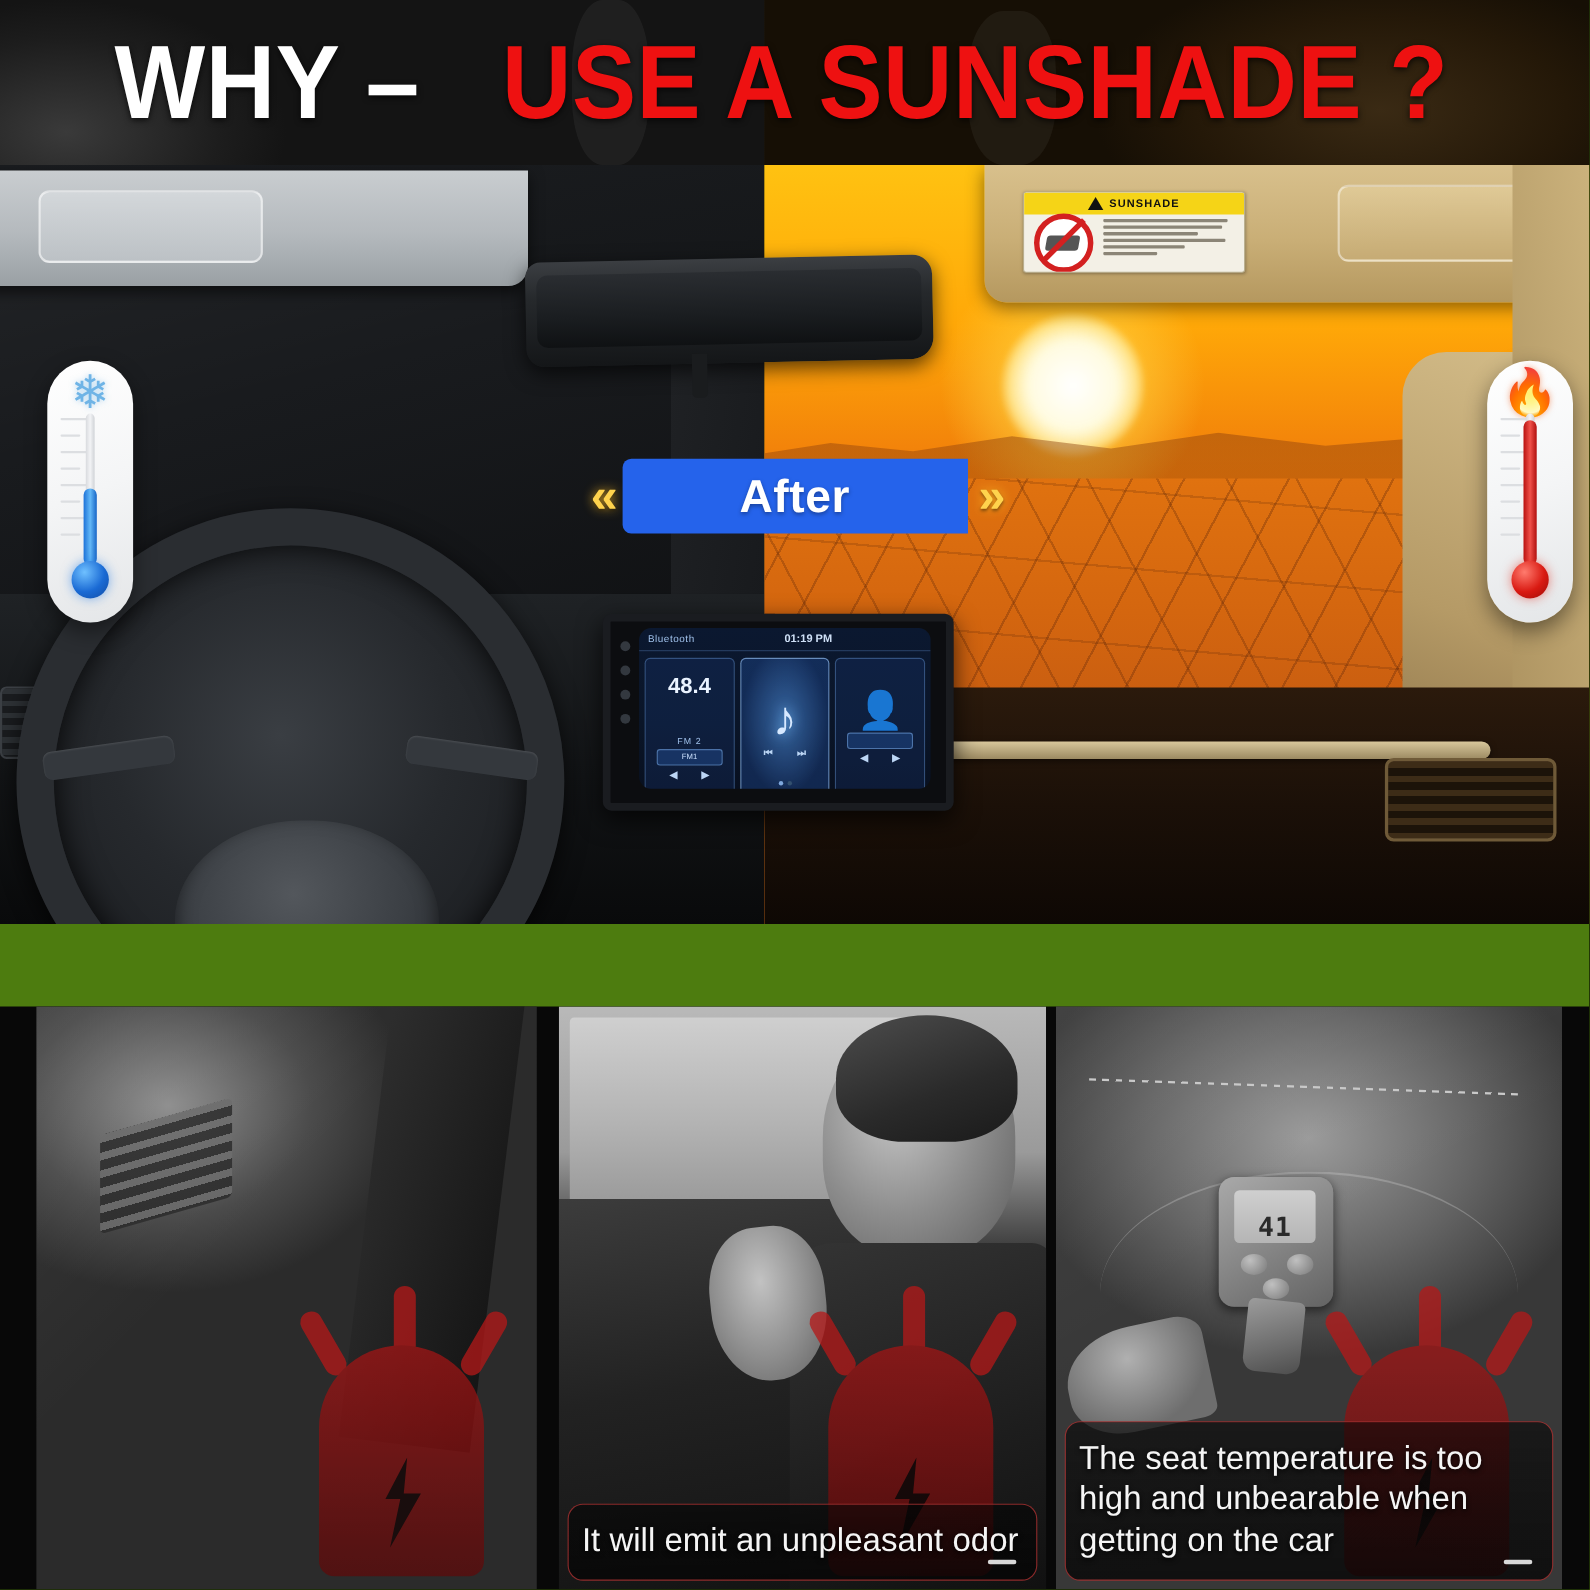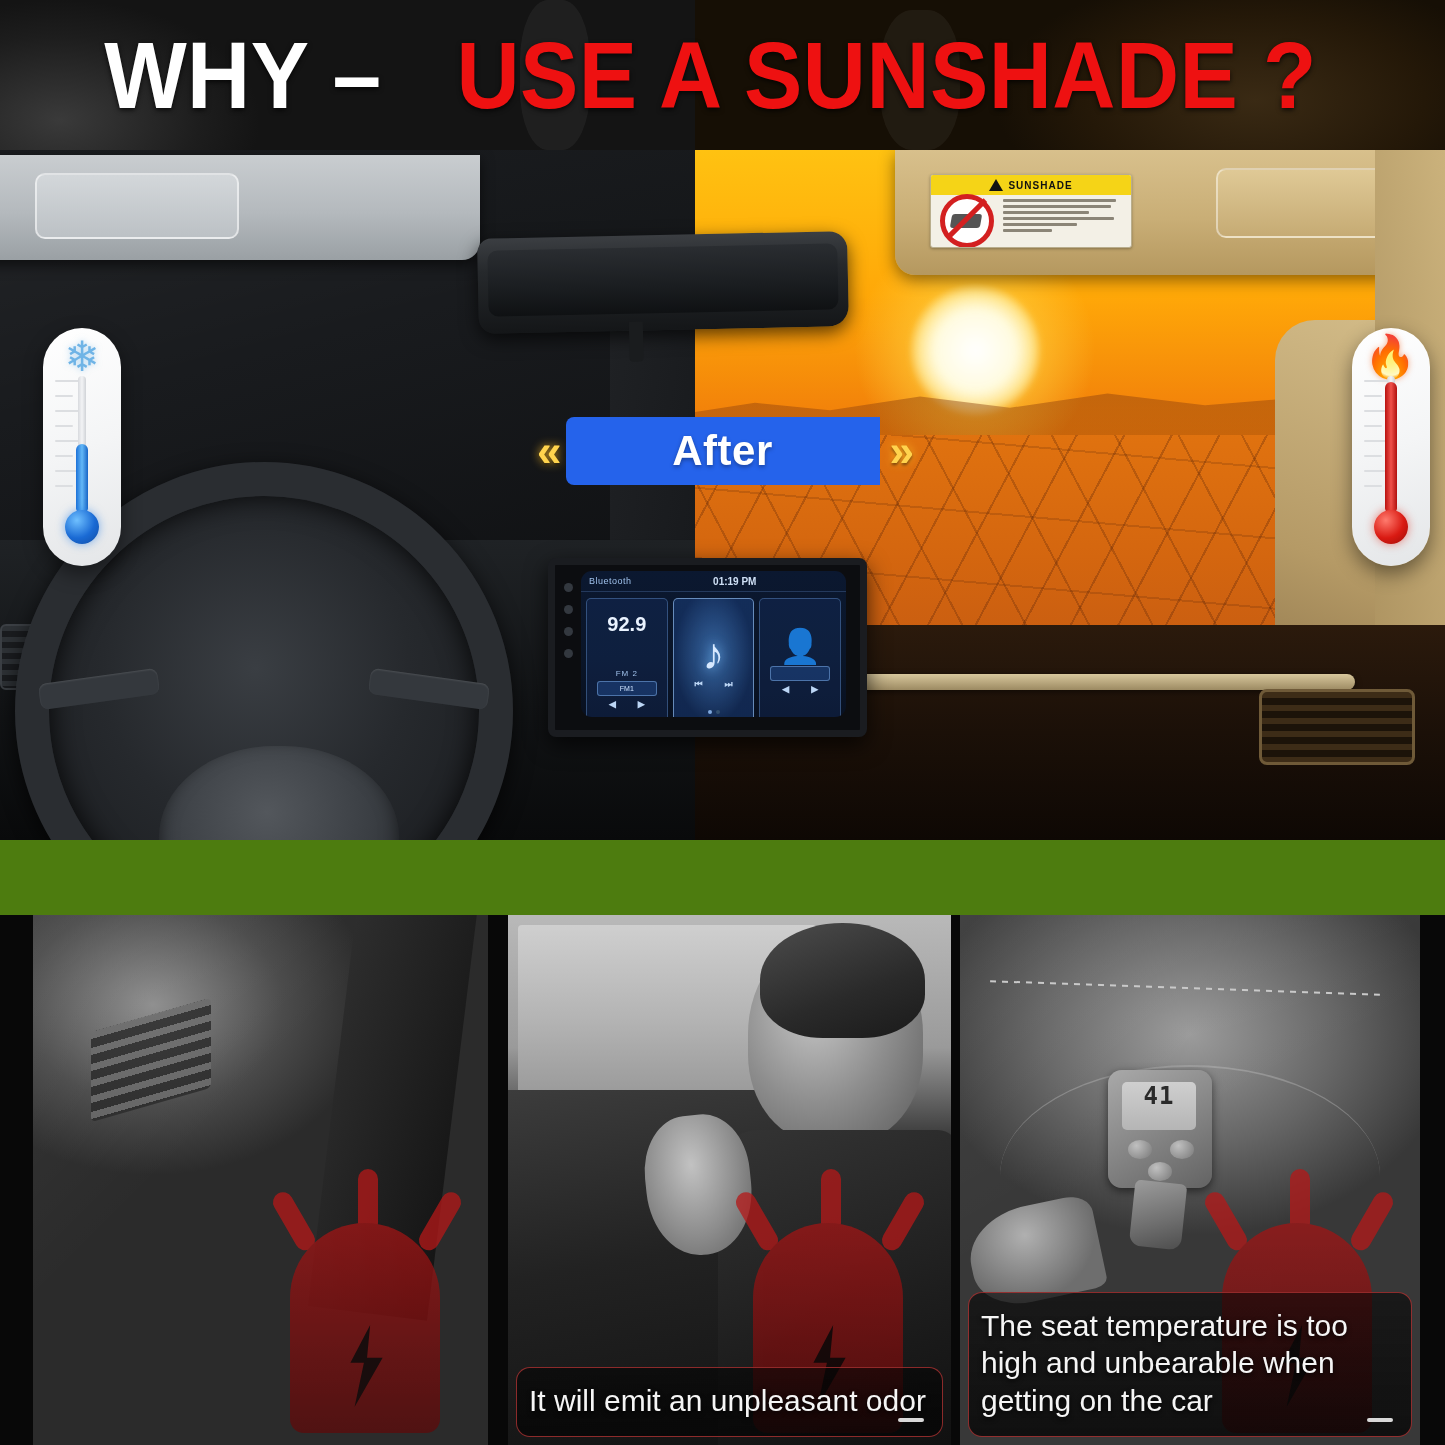--- a/index.html
+++ b/index.html
@@ -654,21 +654,21 @@
     width: 104px; height: 118px;
     border-radius: 14px;
     background: linear-gradient(150deg, #a9a9a9 0%, #8a8a8a 45%, #636363 100%);
     box-shadow: 0 3px 10px rgba(0,0,0,0.55);
   }
   .gun-lcd {
     position: absolute; left: 14px; top: 12px;
     width: 74px; height: 48px;
     border-radius: 5px;
     background: linear-gradient(180deg, #cfcfcf, #b5b5b5);
-    display: flex; align-items: flex-start; justify-content: center;
+    display: flex; align-items: flex-end; justify-content: center;
   }
   .gun-read {
     font-family: "DejaVu Sans Mono", monospace;
     font-size: 24px;
     font-weight: bold;
     color: #2a2a2a;
     letter-spacing: 1px;
   }
   .gun-btn {
     position: absolute;
@@ -827,21 +827,21 @@
         <b></b>
         <b></b>
       </div>
       <div class="info-screen">
         <div class="info-top">
           <span class="info-src">Bluetooth</span>
           <span class="info-time">01:19 PM</span>
         </div>
         <div class="info-tiles">
           <div class="tile">
-            <span class="freq">92.9</span>
+            <span class="freq">48.4</span>
             <span class="band">FM 2</span>
             <span class="chip">FM1</span>
             <span class="trow">
               <b>◀</b>
               <b>▶</b>
             </span>
           </div>
           <div class="tile mid">
             <span class="note-glyph">♪</span>
             <span class="trow">

